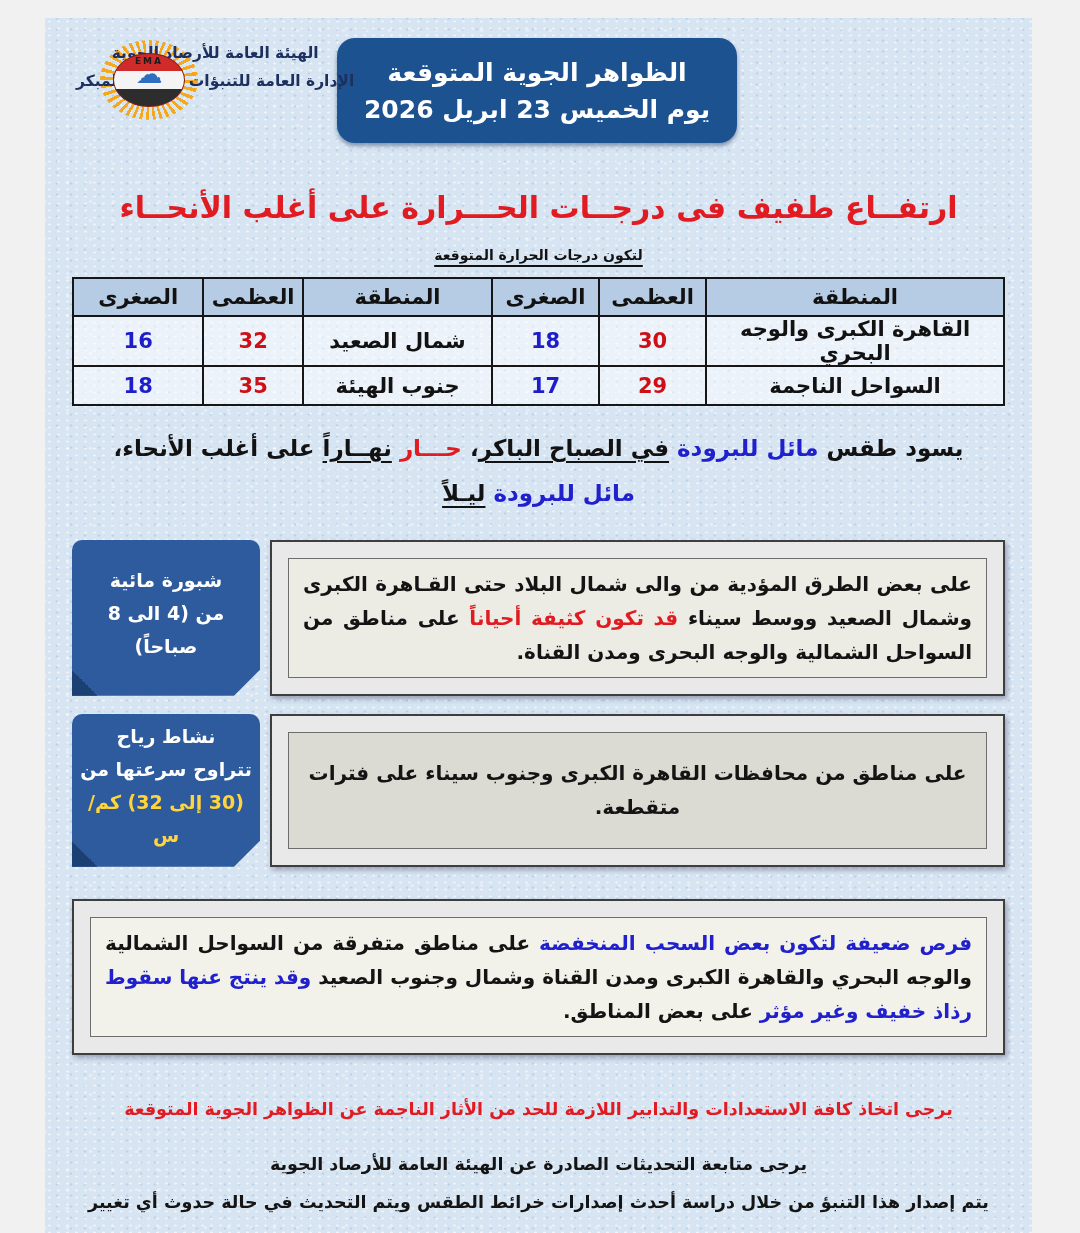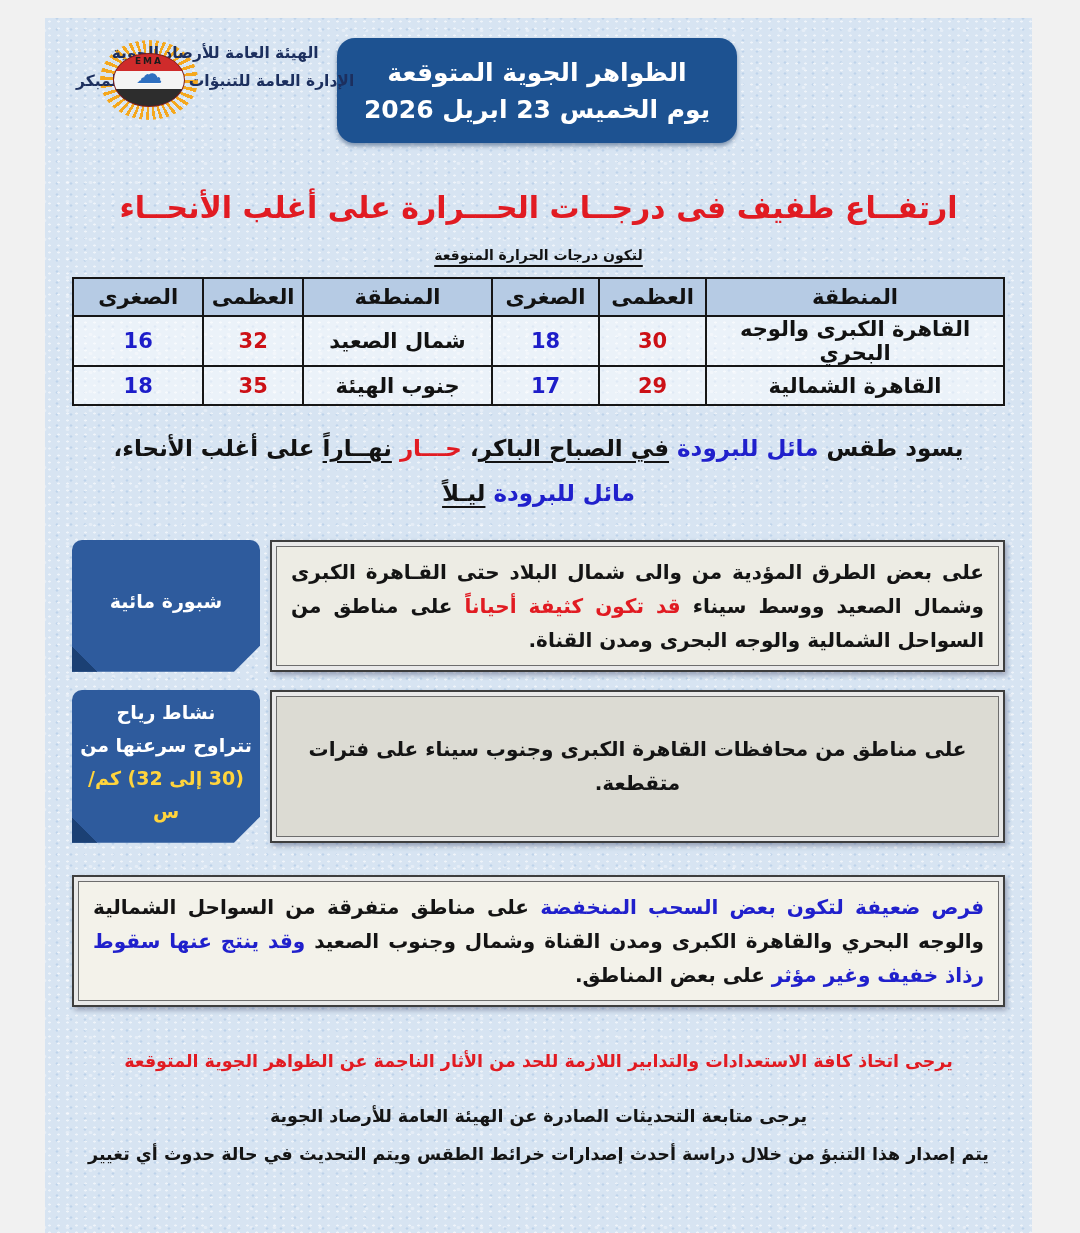--- a/index.html
+++ b/index.html
@@ -77,21 +77,21 @@
   
   .summary { margin-top:20px; text-align:center; font-size:23px; line-height:1.95; color:#121212; }
   .t-blue { color:#2020cc; }
   .t-red  { color:#e11b22; }
 
   
   .band { display:flex; gap:10px; align-items:stretch; }
   .band.fog   { margin-top:24px; min-height:112px; }
   .band.wind  { margin-top:18px; min-height:128px; }
   .box3d {
-    flex:1 1 auto; border:2px solid #3e3e3e; background:#e9e9e9; padding:4px;
+    flex:1 1 auto; border:2px solid #3e3e3e; background:#e9e9e9; padding:16px;
     box-shadow:2px 3px 5px rgba(55,60,95,.4);
   }
   .box3d .inner {
     height:100%; border:1px solid #6d6d6d; padding:8px 14px;
     display:flex; align-items:center;
   }
   .inner-fog    { background:#edece4; }
   .inner-wind   { background:#dcdbd3; justify-content:center; }
   .inner-clouds { background:#f3f2ea; }
   .boxtext { font-size:20px; line-height:1.7; color:#141414; text-align:justify; width:100%; }
@@ -165,21 +165,21 @@
       </tr>
       <tr>
         <td class="c-region">القاهرة الكبرى والوجه البحري</td>
         <td class="c-max">30</td>
         <td class="c-min">18</td>
         <td class="c-region">شمال الصعيد</td>
         <td class="c-max">32</td>
         <td class="c-min">16</td>
       </tr>
       <tr>
-        <td class="c-region">القاهرة الشمالية</td>
+        <td class="c-region">السواحل الناجمة</td>
         <td class="c-max">29</td>
         <td class="c-min">17</td>
         <td class="c-region">جنوب الهيئة</td>
         <td class="c-max">35</td>
         <td class="c-min">18</td>
       </tr>
     </tbody>
       </table>
 
     <div class="summary">
@@ -188,20 +188,21 @@
     </div>
 
     <div class="band fog">
       <div class="box3d">
         <div class="inner inner-fog">
           <div class="boxtext"><span>على بعض الطرق المؤدية من والى شمال البلاد حتى القـاهرة الكبرى وشمال الصعيد ووسط سيناء </span><span class="t-red">قد تكون كثيفة أحياناً </span><span>على مناطق من السواحل الشمالية والوجه البحرى ومدن القناة.</span></div>
         </div>
       </div>
       <div class="bluelabel">
         <div>شبورة مائية</div>
+        <div>من (4 الى 8 صباحاً)</div>
       </div>
     </div>
 
     <div class="band wind">
       <div class="box3d">
         <div class="inner inner-wind">
           <div class="boxtext">على مناطق من محافظات القاهرة الكبرى وجنوب سيناء على فترات متقطعة.</div>
         </div>
       </div>
       <div class="bluelabel">

